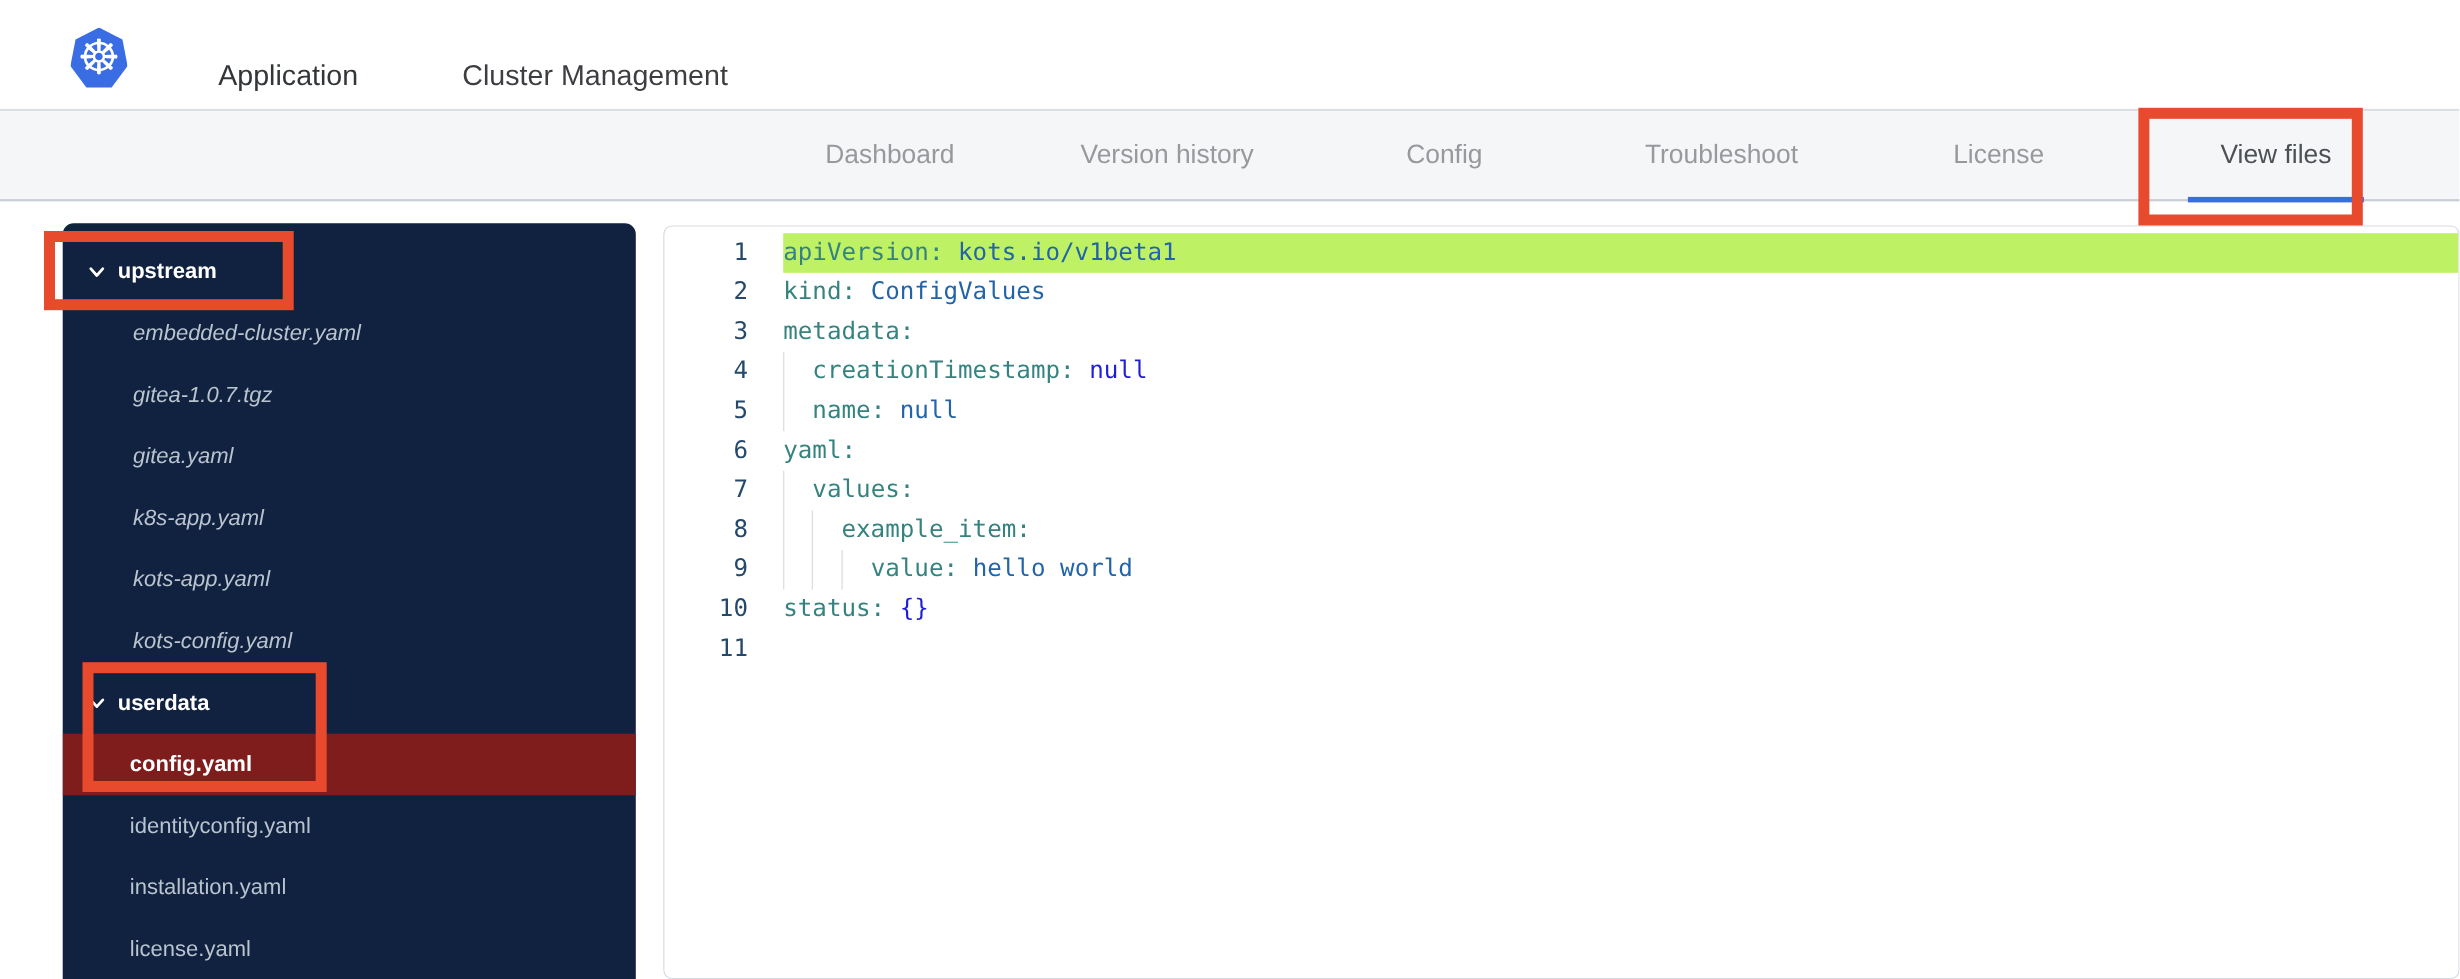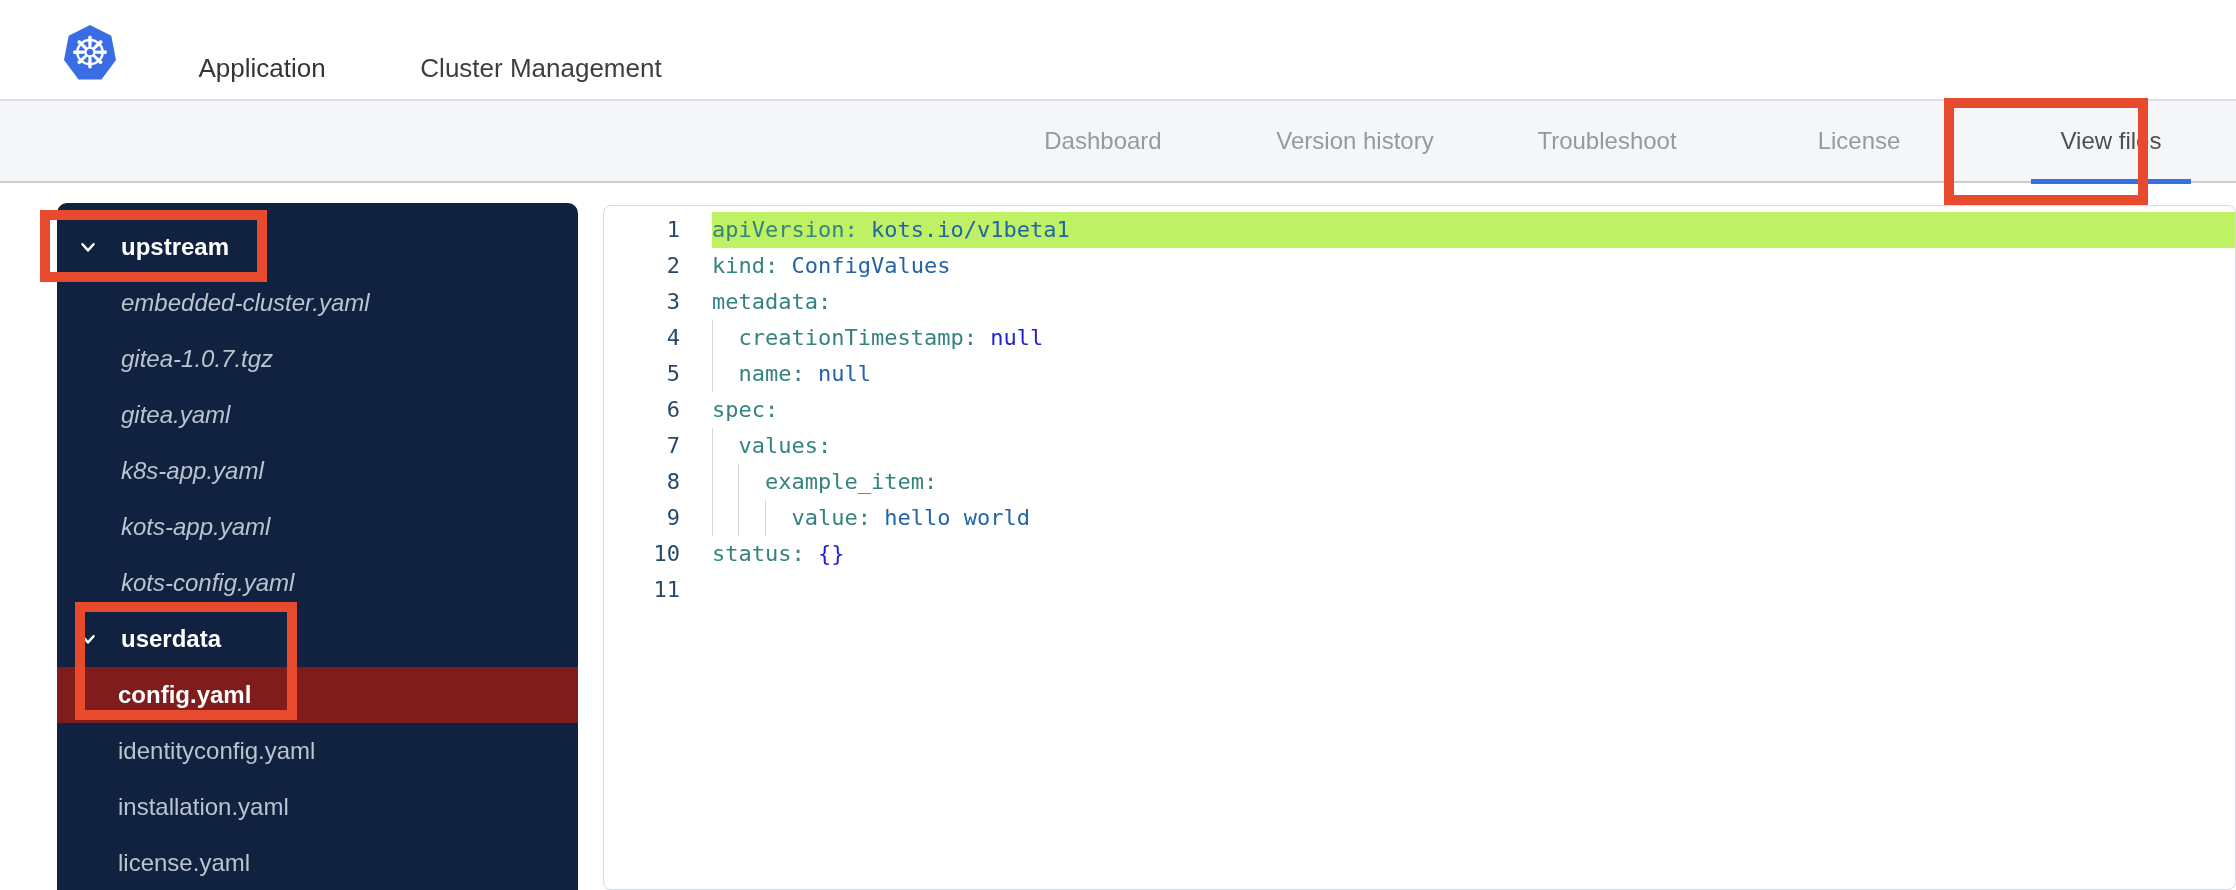--- a/index.html
+++ b/index.html
@@ -16,31 +16,31 @@
   .logo .wheel { font-family:"DejaVu Sans", sans-serif; color:#fff; font-size:44px; line-height:1; }
   .top-tab { position:absolute; top:0; height:99px; display:flex; align-items:center;
              justify-content:center; font-size:26px; color:#3c3e41; cursor:pointer;margin-top:19px; }
   .top-tab.app { left:160px; width:204px; font-weight:400; color:#333639; }
   .top-tab.cluster { left:396px; width:290px; }
   .top-tab .active-bar { position:absolute; left:0; bottom:0; width:100%; height:6px; background:#3a6de4; }
 
   
   .subnav { position:absolute; left:0; top:101px; width:2236px; height:82px;
             background:#f4f6f8; border-bottom:2px solid #c9ced4;
-            display:flex; align-items:center; justify-content:flex-end; gap:92px; padding-right:45px; }
+            display:flex; align-items:center; justify-content:flex-end; gap:92px; padding-right:87px; }
   .subnav-tab { position:relative; width:160px; height:82px; display:flex; align-items:center;
                 justify-content:center; font-size:24px; color:#97999c; cursor:pointer; white-space:nowrap; }
   .subnav-tab.active { color:#4c4f53; font-weight:400; }
   .subnav-tab.active .active-bar { position:absolute; left:0; bottom:-2px; width:160px; height:5px; background:#3a6de4; }
 
   
   .sidebar { position:absolute; left:57px; top:203px; width:521px; height:687px;
              background:#112140; border-radius:10px 10px 0 0; padding-top:16px; overflow:hidden; }
   .tree-row { height:56px; display:flex; align-items:center; cursor:pointer;
-              font-size:24px; color:#bac4ce; white-space:nowrap;gap:14px; }
+              font-size:20px; color:#bac4ce; white-space:nowrap; }
   .tree-row.folder { padding-left:18px; color:#fff; font-weight:700; }
   .tree-row.folder .chev { width:26px; height:26px; margin-right:6px; display:flex;
                            align-items:center; justify-content:center; }
   .tree-row.lvl1 { padding-left:64px;font-style:italic; }
   .tree-row.lvl2 { padding-left:61px; }
   .tree-row.selected { background:#7f1d1d; color:#fff; font-weight:700; }
 
   
   .editor { position:absolute; left:603px; top:205px; width:1633px; height:685px;
             background:#fff; border:1px solid #d5dae0; border-radius:8px;
@@ -81,20 +81,23 @@
   </div>
 
   <div class="subnav">
     <div class="subnav-tab">
       <span>Dashboard</span>
     </div>
     <div class="subnav-tab">
       <span>Version history</span>
     </div>
     <div class="subnav-tab">
+      <span>Config</span>
+    </div>
+    <div class="subnav-tab">
       <span>Troubleshoot</span>
     </div>
     <div class="subnav-tab">
       <span>License</span>
     </div>
     <div class="subnav-tab active">
       <span>View files</span>
       <span class="active-bar"></span>
     </div>
   </div>
@@ -164,21 +167,21 @@
       <div class="code-line">
         <span class="gutter">4</span>
         <span class="code-text"><i class="guide" style="left: 0ch;"></i><span class="tok-plain">  </span><span class="tok-key">creationTimestamp:</span><span class="tok-plain"> </span><span class="tok-keyword">null</span></span>
       </div>
       <div class="code-line">
         <span class="gutter">5</span>
         <span class="code-text"><i class="guide" style="left: 0ch;"></i><span class="tok-plain">  </span><span class="tok-key">name:</span><span class="tok-plain"> </span><span class="tok-value">null</span></span>
       </div>
       <div class="code-line">
         <span class="gutter">6</span>
-        <span class="code-text"><span class="tok-key">spec:</span></span>
+        <span class="code-text"><span class="tok-key">yaml:</span></span>
       </div>
       <div class="code-line">
         <span class="gutter">7</span>
         <span class="code-text"><i class="guide" style="left: 0ch;"></i><span class="tok-plain">  </span><span class="tok-key">values:</span></span>
       </div>
       <div class="code-line">
         <span class="gutter">8</span>
         <span class="code-text"><i class="guide" style="left: 0ch;"></i><i class="guide" style="left: 2ch;"></i><span class="tok-plain">    </span><span class="tok-key">example_item:</span></span>
       </div>
       <div class="code-line">

